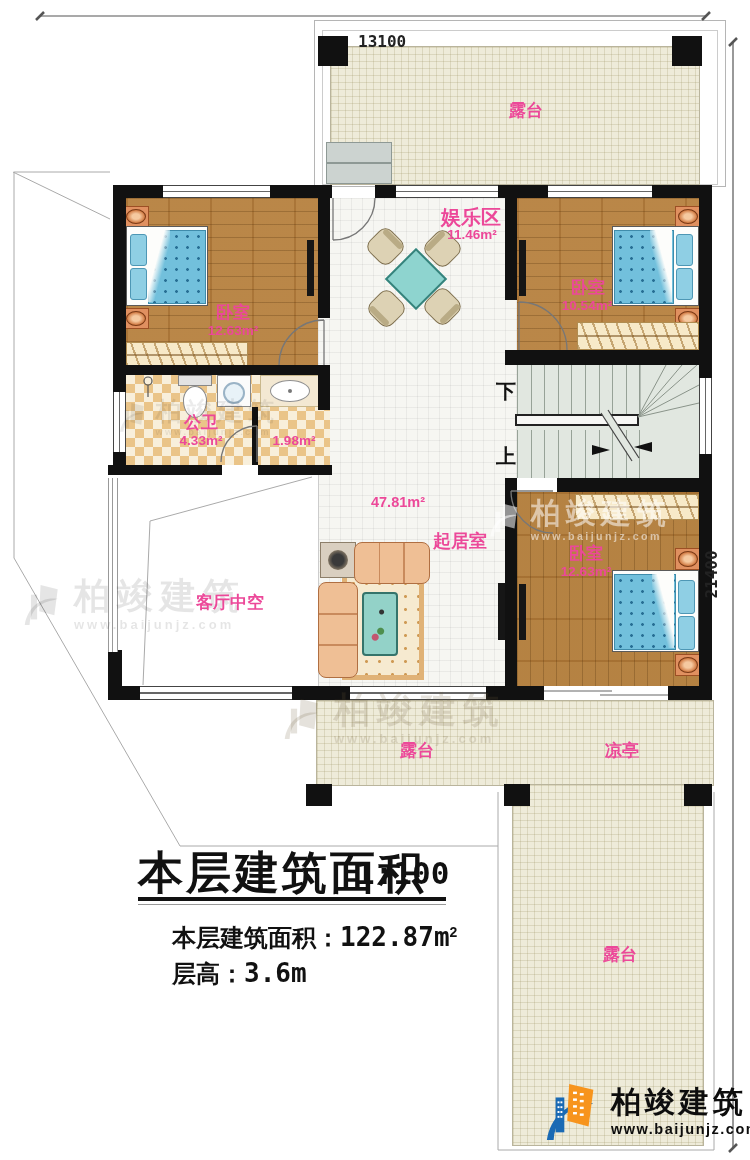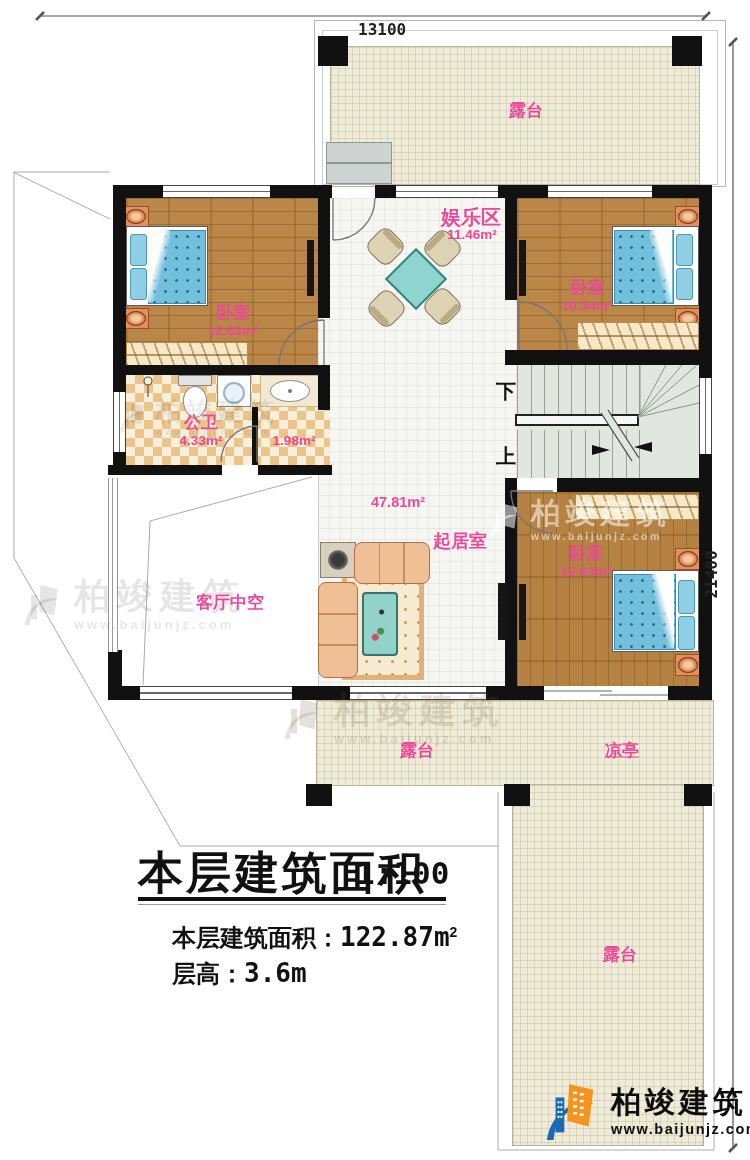--- a/index.html
+++ b/index.html
@@ -326,21 +326,21 @@
   <div class="rlabel" style="left:460px;top:541px;font-size:18px;">起居室</div>
   <div class="rlabel" style="left:230px;top:602px;font-size:17px;">客厅中空</div>
   <div class="rlabel" style="left:586px;top:553px;font-size:17px;">卧室</div>
   <div class="rlabel area" style="left:586px;top:571px;">12.63m²</div>
   <div class="rlabel" style="left:417px;top:750px;font-size:17px;">露台</div>
   <div class="rlabel" style="left:622px;top:750px;font-size:17px;text-decoration:underline;">凉亭</div>
   <div class="rlabel" style="left:620px;top:954px;font-size:17px;">露台</div>
   <div class="stairlabel" style="left:506px;top:391px;">下</div>
   <div class="stairlabel" style="left:506px;top:456px;">上</div>
 
-  <div class="dimlabel" style="left:358px;top:20px;">13100</div>
+  <div class="dimlabel" style="left:358px;top:32px;">13100</div>
   <div class="dimlabel" style="left:683px;top:565px;transform:rotate(-90deg);transform-origin:center;width:56px;text-align:center;">21400</div>
 
   <div class="title-main">本层建筑面积</div>
   <div class="title-scale">1:100</div>
   <div class="title-rule1"></div>
   <div class="title-rule2"></div>
   <div class="spec" style="top:914px;margin-top:8px;">
     <span>本层建筑面积：</span><span class="val">122.87m</span><sup>2</sup>
   </div>
   <div class="spec" style="top:958px;">

